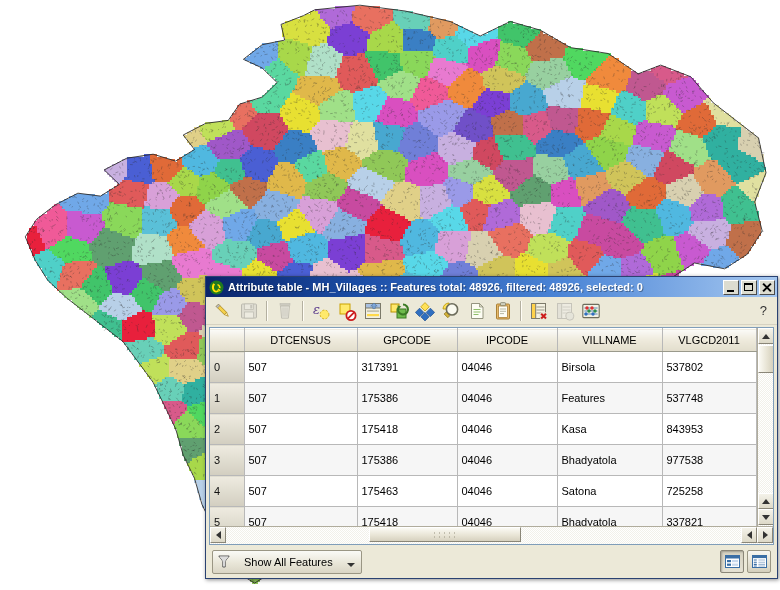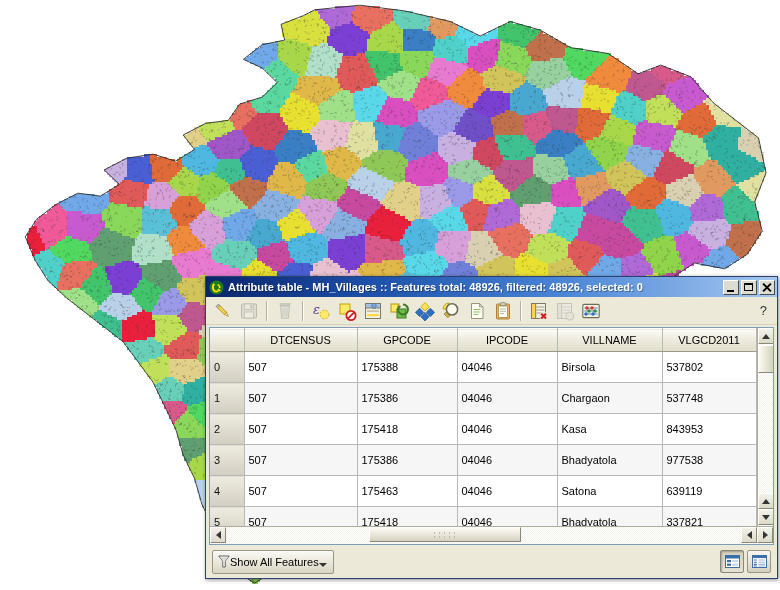--- a/index.html
+++ b/index.html
@@ -132,21 +132,21 @@
     background-image:radial-gradient(#a9a493 .6px, transparent .7px);
     background-size:5px 4px;opacity:.85;
   }
 
   
   #statusbar{
     flex:0 0 33px;display:flex;align-items:center;padding:0 6px;
     background:#ece9d8;box-sizing:border-box;
   }
   #show-all-btn{
-    height:22px;display:flex;align-items:center;gap:0;padding:0 6px 0 5px;
+    height:22px;display:flex;align-items:center;gap:14px;padding:0 6px 0 5px;
     background:linear-gradient(to bottom,#fafaf6,#e9e6d8 55%,#d9d5c5);
     border:1px solid #9a9684;border-radius:2px;font-size:11px;color:#000;cursor:default;
   }
   #funnel{width:12px;height:13px;display:block;}
   .caret-dn{width:0;height:0;border-left:4px solid transparent;border-right:4px solid transparent;border-top:4px solid #333;margin-top:7px;}
   #status-spacer{flex:1 1 auto;}
   .viewbtn{
     width:24px;height:23px;margin-left:3px;display:flex;align-items:center;justify-content:center;
     border:1px solid #9a9684;border-radius:2px;box-sizing:border-box;cursor:default;
     background:linear-gradient(to bottom,#f7f6f1,#e5e1d2 60%,#d4cfbd);
@@ -403,34 +403,34 @@
             <th>IPCODE</th>
             <th>VILLNAME</th>
             <th>VLGCD2011</th>
             <th></th>
           </tr>
         </thead>
         <tbody id="grid-body">
             <tr class="even">
               <td class="rowh">0</td>
               <td class="cell">507</td>
-              <td class="cell">175388</td>
+              <td class="cell">317391</td>
               <td class="cell">04046</td>
               <td class="cell">Birsola</td>
               <td class="cell">537802</td>
               <td class="cell partial">
                 <div class="redmark"></div>
               </td>
             </tr>
             <tr class="odd">
               <td class="rowh">1</td>
               <td class="cell">507</td>
               <td class="cell">175386</td>
               <td class="cell">04046</td>
-              <td class="cell">Chargaon</td>
+              <td class="cell">Features</td>
               <td class="cell">537748</td>
               <td class="cell partial">
                 <div class="redmark"></div>
               </td>
             </tr>
             <tr class="even">
               <td class="rowh">2</td>
               <td class="cell">507</td>
               <td class="cell">175418</td>
               <td class="cell">04046</td>
@@ -450,21 +450,21 @@
               <td class="cell partial">
                 <div class="redmark"></div>
               </td>
             </tr>
             <tr class="even">
               <td class="rowh">4</td>
               <td class="cell">507</td>
               <td class="cell">175463</td>
               <td class="cell">04046</td>
               <td class="cell">Satona</td>
-              <td class="cell">639119</td>
+              <td class="cell">725258</td>
               <td class="cell partial">
                 <div class="redmark"></div>
               </td>
             </tr>
             <tr class="odd">
               <td class="rowh">5</td>
               <td class="cell">507</td>
               <td class="cell">175418</td>
               <td class="cell">04046</td>
               <td class="cell">Bhadyatola</td>

